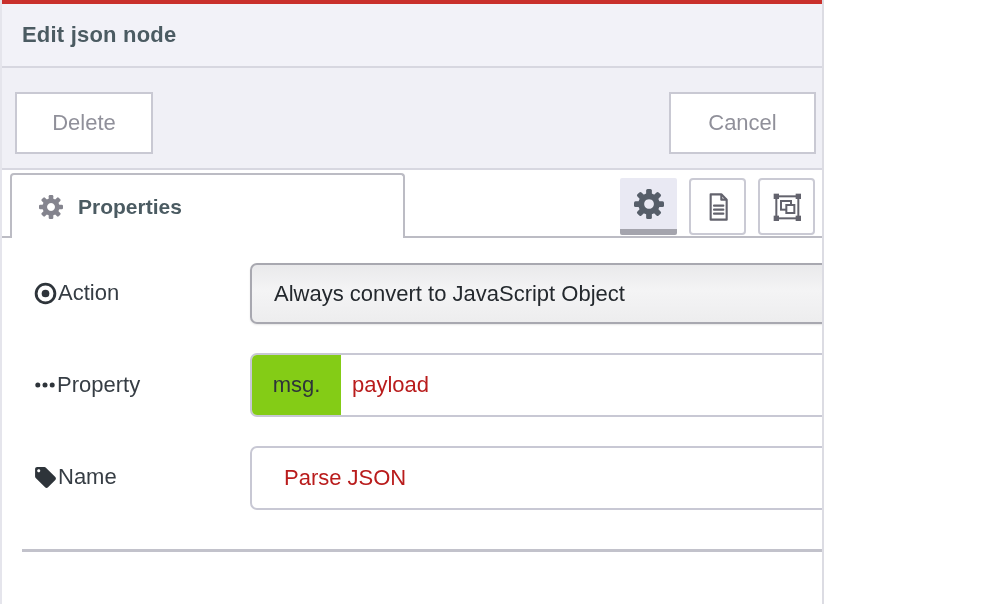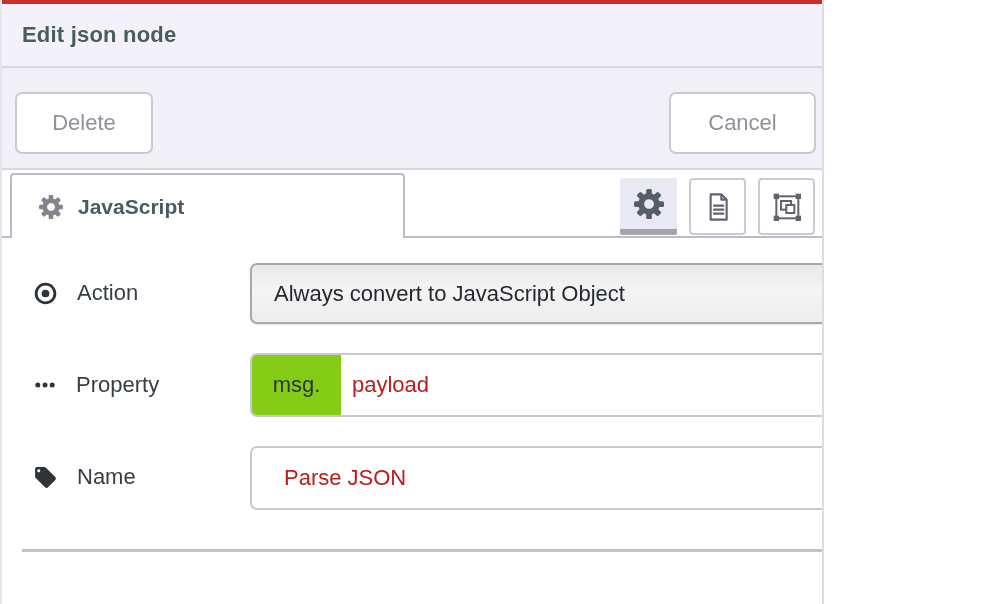--- a/index.html
+++ b/index.html
@@ -10,40 +10,40 @@
     border-left:2px solid #e5e5ec;border-right:2px solid #dcdce3;
   }
   
   .topbar{position:absolute;top:0;left:0;right:0;height:4px;background:#c9302c;}
   
   .header{position:absolute;top:4px;left:0;right:0;height:62px;background:#f2f2f8;border-bottom:2px solid #d7d7e0;}
   .title{position:absolute;left:20px;top:50%;transform:translateY(-50%);
     font-size:22px;font-weight:bold;color:#4b5b62;letter-spacing:.2px;}
   
   .btnrow{position:absolute;top:68px;left:0;right:0;height:100px;background:#f0f0f6;border-bottom:2px solid #d7d7e0;}
-  .btn{position:absolute;top:24px;height:62px;box-sizing:border-box;border-radius:7px;
+  .btn{position:absolute;top:24px;height:62px;box-sizing:border-box;border-radius:0;
     font-family:inherit;font-size:22px;cursor:pointer;padding:0;}
   .btn-plain{background:#ffffff;border:2px solid #c9c9d3;color:#90909a;}
   .btn-delete{left:13px;width:138px;}
   .btn-cancel{left:667px;width:147px;}
   .btn-done{left:846px;width:129px;background:#8c1822;border:2px solid #8c1822;color:#eab308;}
   
   .tabrow{position:absolute;top:170px;left:0;right:0;height:68px;background:#ffffff;}
   .tab-baseline{position:absolute;left:0;right:0;bottom:0;height:2px;background:#bcbcc4;}
   .tab{position:absolute;left:8px;top:3px;width:395px;height:65px;box-sizing:border-box;
     background:#ffffff;border:2px solid #bcbcc4;border-bottom:none;border-radius:4px 4px 0 0;
     display:flex;align-items:center;gap:15px;padding-left:27px;z-index:2;cursor:pointer;}
   .tab-label{font-size:21px;font-weight:bold;color:#4b5b62;}
   .tab .icon-gear{color:#84848e;}
   .icon-toolbar{position:absolute;top:8px;right:7px;display:flex;gap:12px;z-index:2;}
   .iconbtn{width:57px;height:57px;box-sizing:border-box;display:flex;align-items:center;justify-content:center;
     background:#ffffff;border:2px solid #cacad4;border-radius:4px;color:#63636d;cursor:pointer;padding:0;}
   .iconbtn.active{background:#e9e9f3;border:none;border-bottom:6px solid #a4a4ad;border-radius:2px;color:#565e69;}
   
-  .fieldlabel{position:absolute;left:31px;display:flex;align-items:center;gap:19px;
+  .fieldlabel{position:absolute;left:31px;display:flex;align-items:center;gap:0;
     font-size:22px;color:#363d44;height:28px;}
   .lbl-action{top:279px;}
   .lbl-property{top:371px;justify-content:center;}
   .lbl-name{top:463px;}
   .fieldlabel .licon{display:flex;align-items:center;color:#2e343a;}
   
   .select{position:absolute;left:248px;top:263px;width:642px;height:61px;box-sizing:border-box;
     border:2px solid #a8a8b0;border-radius:7px;cursor:pointer;
     background:linear-gradient(180deg,#e9e9eb 0%,#f4f4f5 45%,#ededee 100%);
     box-shadow:0 1px 2px rgba(0,0,0,.10);
@@ -96,21 +96,21 @@
             <rect x="-2.3" y="-12" width="4.6" height="6" rx="1.2" transform="rotate(45)"></rect>
             <rect x="-2.3" y="-12" width="4.6" height="6" rx="1.2" transform="rotate(90)"></rect>
             <rect x="-2.3" y="-12" width="4.6" height="6" rx="1.2" transform="rotate(135)"></rect>
             <rect x="-2.3" y="-12" width="4.6" height="6" rx="1.2" transform="rotate(180)"></rect>
             <rect x="-2.3" y="-12" width="4.6" height="6" rx="1.2" transform="rotate(225)"></rect>
             <rect x="-2.3" y="-12" width="4.6" height="6" rx="1.2" transform="rotate(270)"></rect>
             <rect x="-2.3" y="-12" width="4.6" height="6" rx="1.2" transform="rotate(315)"></rect>
           </g>
         </svg>
       </span>
-      <span class="tab-label">JavaScript</span>
+      <span class="tab-label">Properties</span>
     </div>
 
     <div class="icon-toolbar">
       <button class="iconbtn active">
         <span>
           <svg width="30" height="30" viewBox="-12 -12 24 24" fill="currentColor">
             <path fill-rule="evenodd" d="M0,-8.6 A8.6,8.6 0 1 1 -0.05,-8.6 Z M0,-3.9 A3.9,3.9 0 1 0 0.05,-3.9 Z"></path>
             <g>
               <rect x="-2.3" y="-12" width="4.6" height="6" rx="1.2"></rect>
               <rect x="-2.3" y="-12" width="4.6" height="6" rx="1.2" transform="rotate(45)"></rect>

